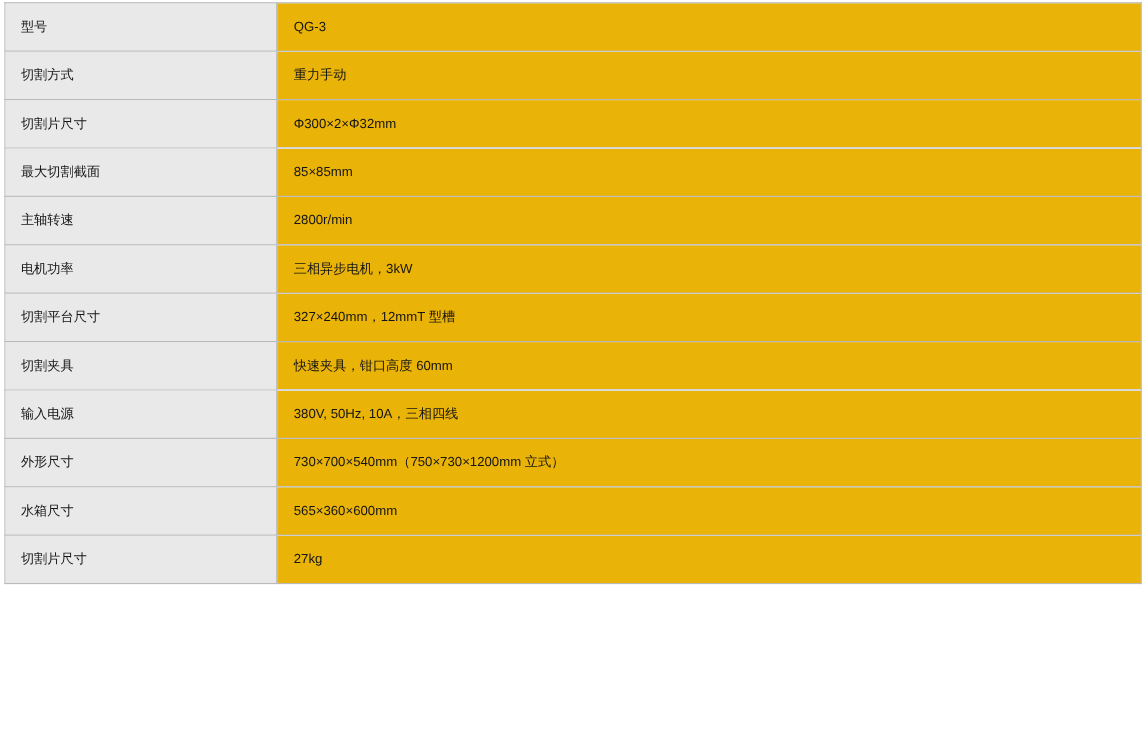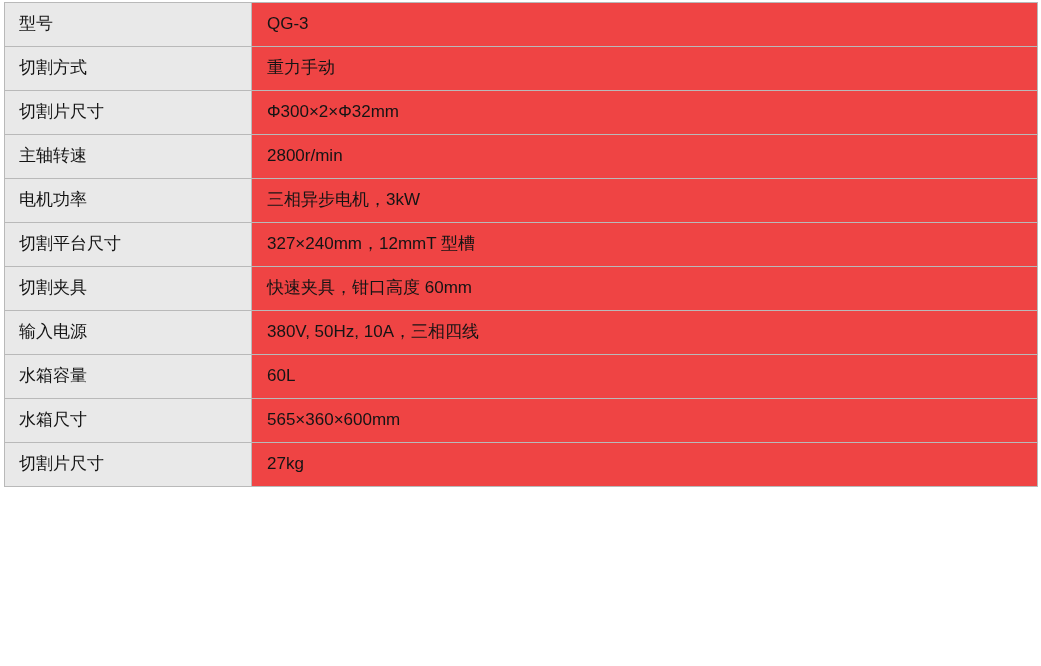--- a/index.html
+++ b/index.html
@@ -25,33 +25,33 @@
     table-layout: fixed;
     border: 1px solid #b9b9b9;
   }
   table.spec-table col.c-label { width: 247px; }
   table.spec-table col.c-value { width: 786px; }
   table.spec-table tr {
     height: 44px;
   }
   table.spec-table td {
     border: 1px solid #b9b9b9;
-    font-size: 17px;
+    font-size: 12px;
     line-height: 1.2;
     vertical-align: middle;
     white-space: nowrap;
     overflow: hidden;
   }
   td.label-cell {
     background: #e9e9e9;
     padding: 0 0 0 14px;
     color: #141414;
   }
   td.value-cell {
-    background: #ef4444;
+    background: #eab308;
     padding: 0 0 0 15px;
     color: #141414;
   }
 </style>
 </head>
 <body>
 
 <div class="spec-table-wrap">
   <table class="spec-table">
     <colgroup>
@@ -65,42 +65,46 @@
       </tr>
       <tr>
         <td class="label-cell">切割方式</td>
         <td class="value-cell">重力手动</td>
       </tr>
       <tr>
         <td class="label-cell">切割片尺寸</td>
         <td class="value-cell">Φ300×2×Φ32mm</td>
       </tr>
       <tr>
+        <td class="label-cell">最大切割截面</td>
+        <td class="value-cell">85×85mm</td>
+      </tr>
+      <tr>
         <td class="label-cell">主轴转速</td>
         <td class="value-cell">2800r/min</td>
       </tr>
       <tr>
         <td class="label-cell">电机功率</td>
         <td class="value-cell">三相异步电机，3kW</td>
       </tr>
       <tr>
         <td class="label-cell">切割平台尺寸</td>
         <td class="value-cell">327×240mm，12mmT 型槽</td>
       </tr>
       <tr>
         <td class="label-cell">切割夹具</td>
         <td class="value-cell">快速夹具，钳口高度 60mm</td>
       </tr>
       <tr>
         <td class="label-cell">输入电源</td>
         <td class="value-cell">380V, 50Hz, 10A，三相四线</td>
       </tr>
       <tr>
-        <td class="label-cell">水箱容量</td>
-        <td class="value-cell">60L</td>
+        <td class="label-cell">外形尺寸</td>
+        <td class="value-cell">730×700×540mm（750×730×1200mm 立式）</td>
       </tr>
       <tr>
         <td class="label-cell">水箱尺寸</td>
         <td class="value-cell">565×360×600mm</td>
       </tr>
       <tr>
         <td class="label-cell">切割片尺寸</td>
         <td class="value-cell">27kg</td>
       </tr>
     </tbody>

